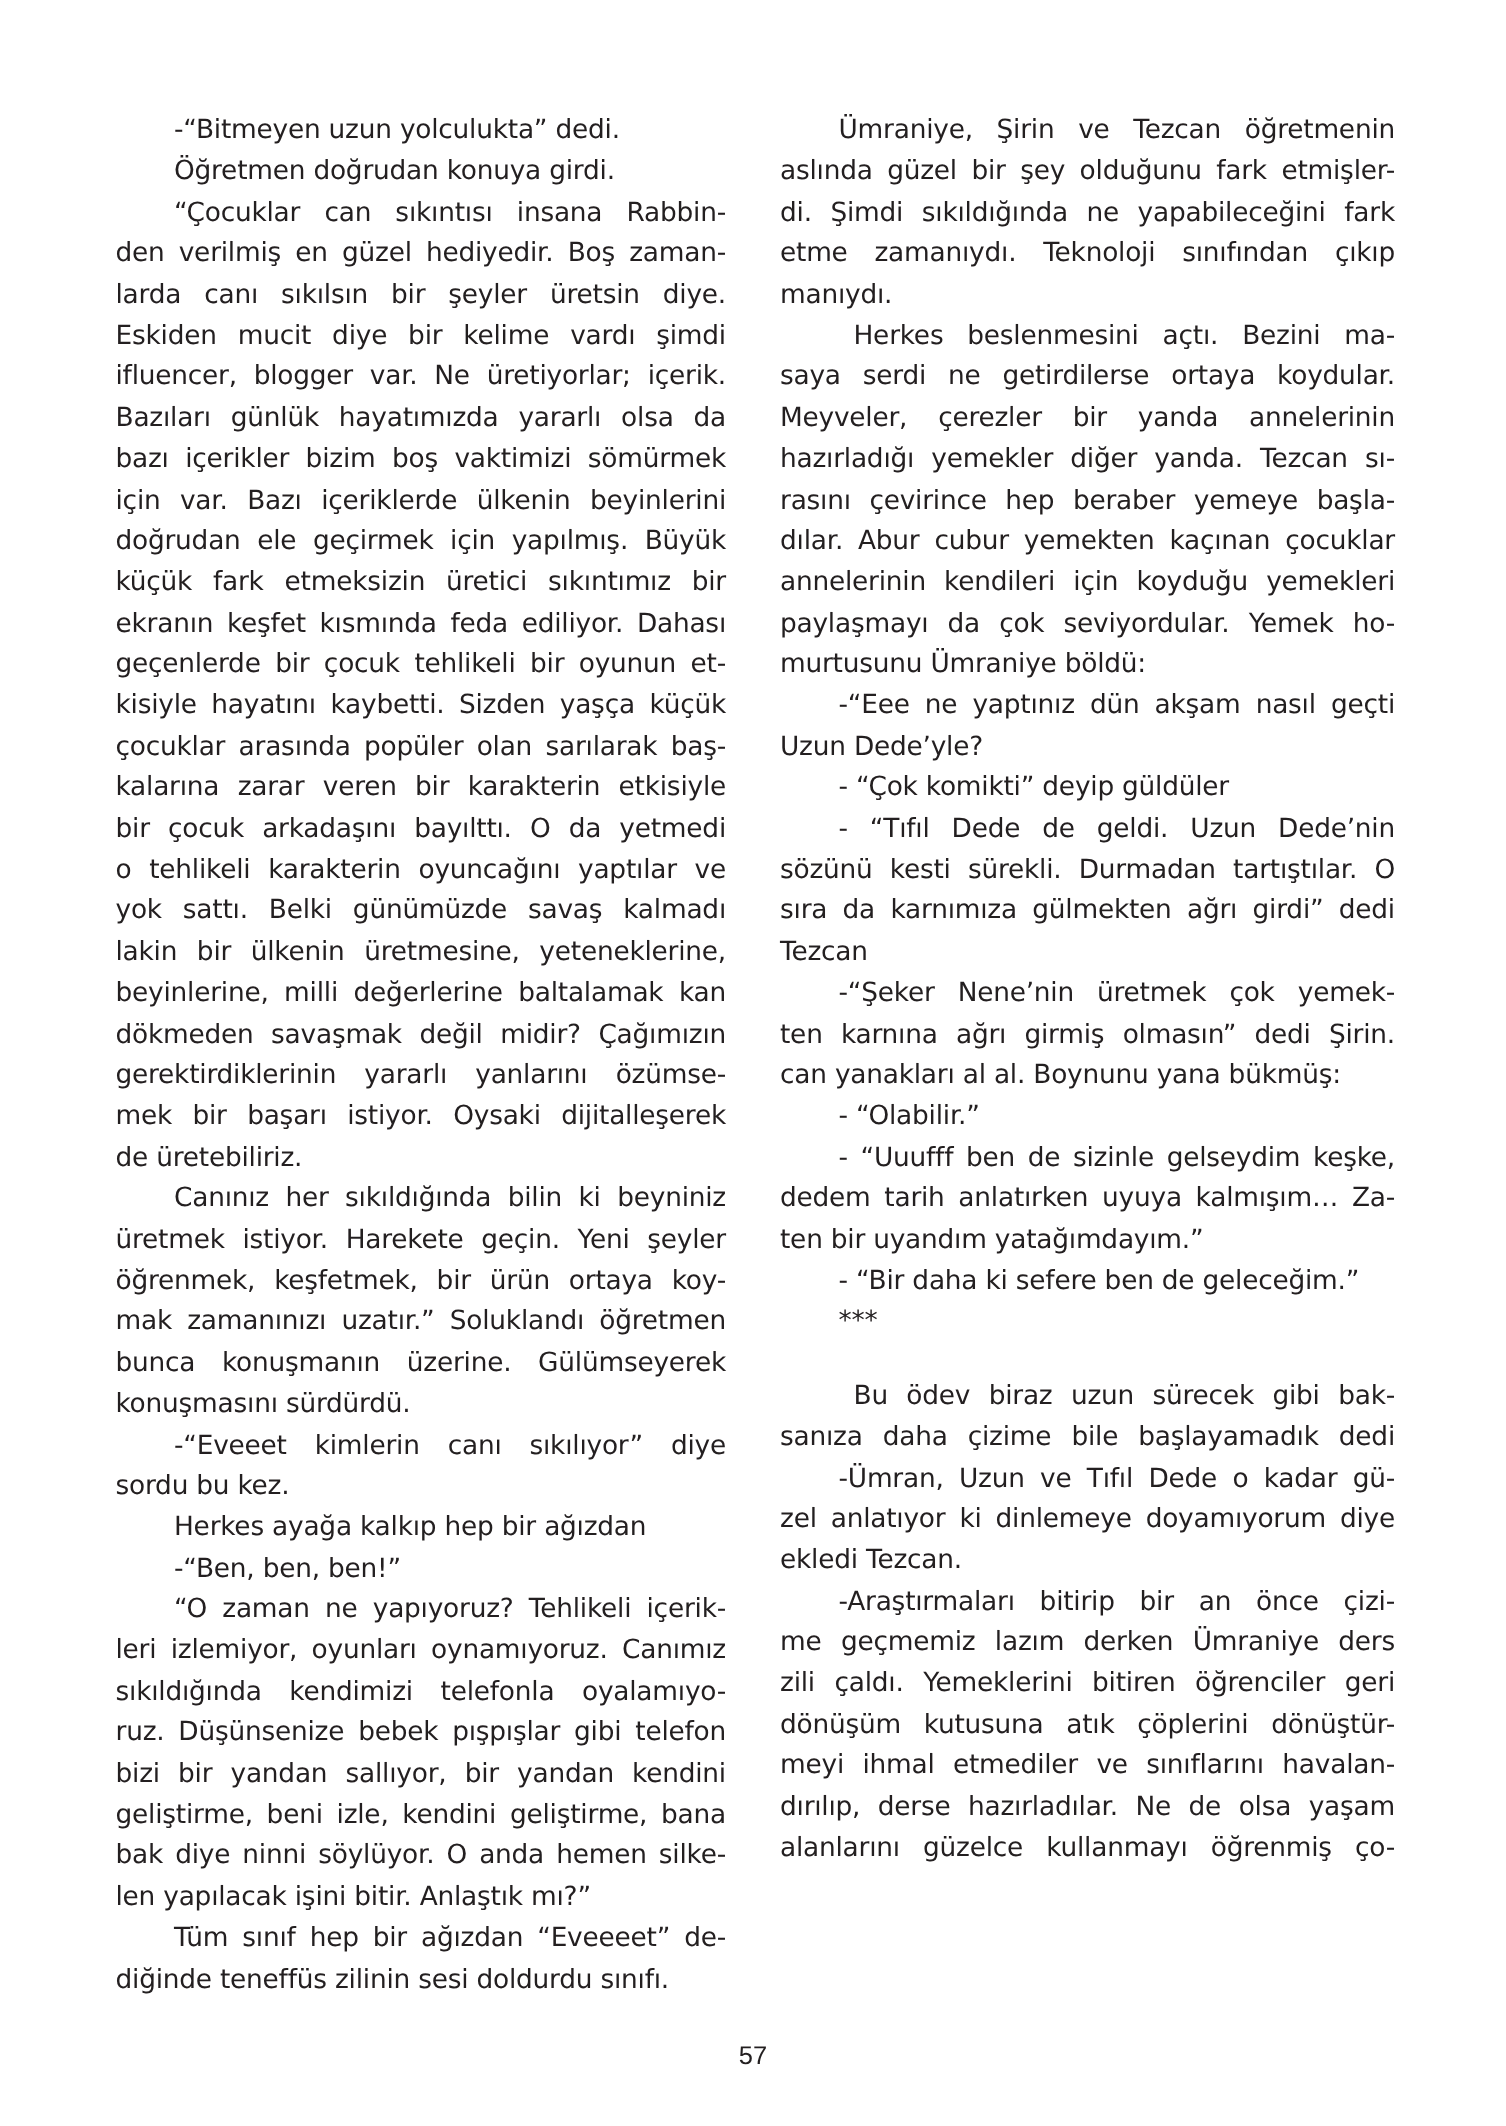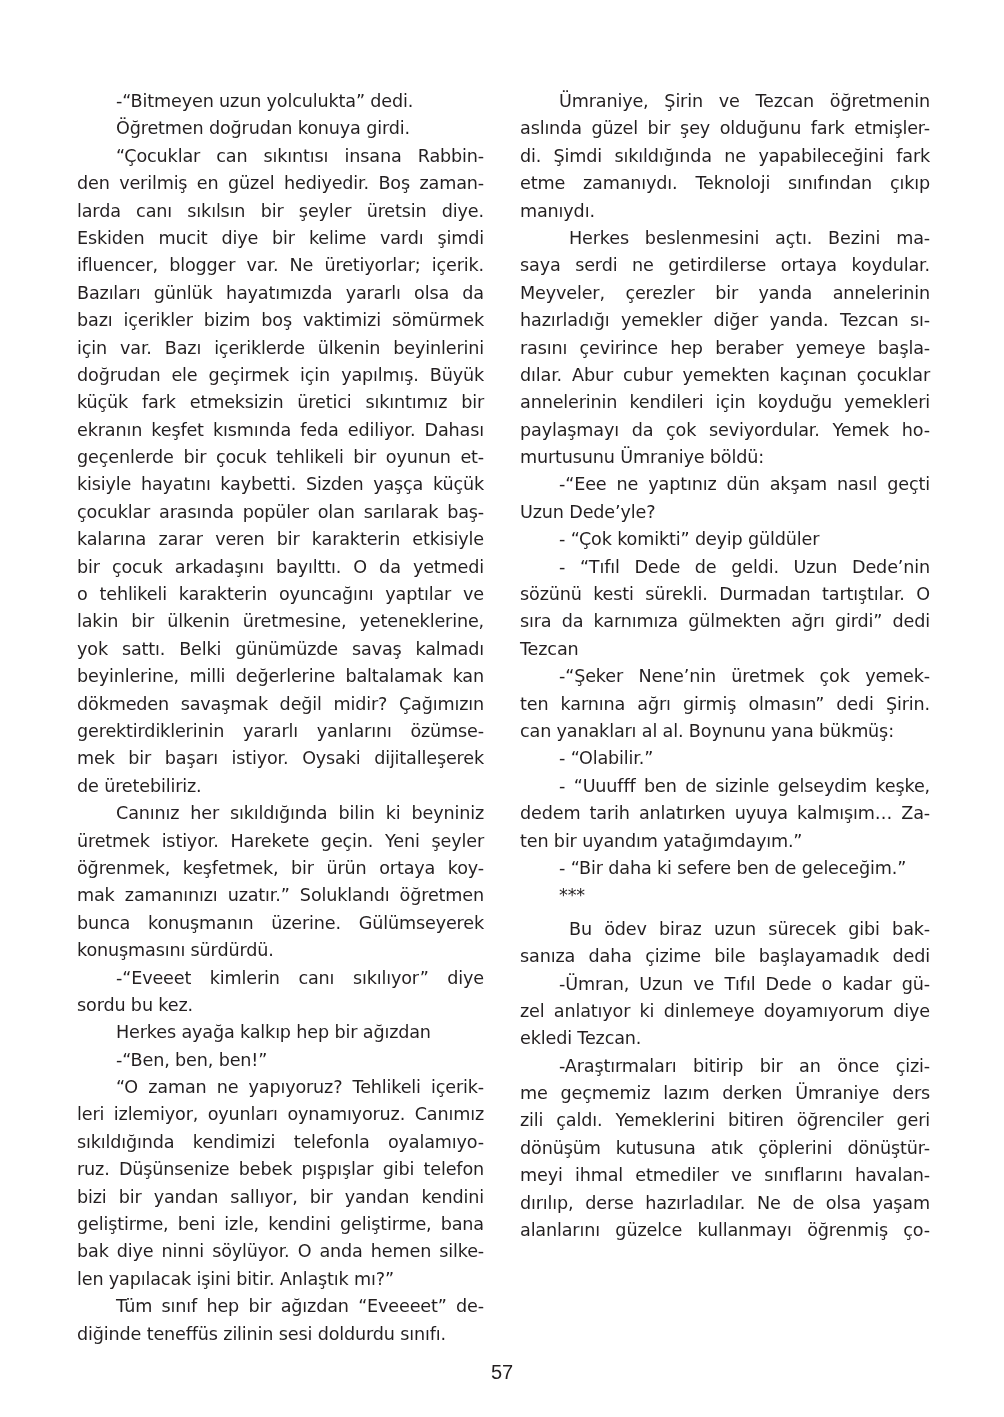--- a/index.html
+++ b/index.html
@@ -1,39 +1,39 @@
 <!DOCTYPE html>
 <html><head>
 <meta charset="utf-8">
 <style>
   html, body { margin: 0; padding: 0; background: #ffffff; }
   body { width: 1004px; height: 1417px; position: relative; overflow: hidden; }
   .page { position: absolute; left: 0; top: 0; width: 1004px; height: 1417px; background: #fff; }
-  .col { position: absolute; top: 88px; }
+  .col { position: absolute; top: 74px; }
   .col-left { left: 77px; width: 407px; }
   .col-right { left: 520px; width: 410px; }
   .line {
     display: block;
     height: 27.4px;
     line-height: 27.4px;
     font-family: "DejaVu Sans", sans-serif;
     font-size: 17.6px;
     color: #231f20;
     white-space: nowrap;
     letter-spacing: -0.15px;
     text-align: justify;
     text-align-last: justify;
   }
   .line.end { text-align-last: left; }
   .line.ind { padding-left: 39px; }
   .line.ind2 { padding-left: 49px; }
-  .line.gap { margin-top: 6px; }
+  .line.gap { margin-top: 22px; }
   .page-number {
     position: absolute; left: 0; width: 1004px; top: 1361px; text-align: center;
-    font-family: "Liberation Sans", sans-serif; font-size: 20px; color: #231f20;
+    font-family: "Liberation Sans", sans-serif; font-size: 17px; color: #231f20;
   }
 </style>
 </head>
 <body>
 
 <div class="page">
   <div class="col col-left" id="col-left">
       <span class="line end ind">-“Bitmeyen uzun  yolculukta” dedi.</span>
       <span class="line end ind">Öğretmen doğrudan konuya girdi.</span>
       <span class="line ind">“Çocuklar can sıkıntısı insana Rabbin-</span>
@@ -46,22 +46,22 @@
       <span class="line">için var. Bazı içeriklerde ülkenin beyinlerini</span>
       <span class="line">doğrudan ele geçirmek için yapılmış. Büyük</span>
       <span class="line">küçük fark etmeksizin üretici sıkıntımız bir</span>
       <span class="line">ekranın keşfet kısmında feda ediliyor. Dahası</span>
       <span class="line">geçenlerde bir çocuk tehlikeli bir oyunun et-</span>
       <span class="line">kisiyle hayatını kaybetti. Sizden yaşça küçük</span>
       <span class="line">çocuklar arasında popüler olan sarılarak baş-</span>
       <span class="line">kalarına zarar veren bir karakterin etkisiyle</span>
       <span class="line">bir çocuk arkadaşını bayılttı. O da yetmedi</span>
       <span class="line">o tehlikeli karakterin oyuncağını yaptılar ve</span>
+      <span class="line">yok sattı. Belki günümüzde savaş kalmadı</span>
       <span class="line">lakin bir ülkenin üretmesine, yeteneklerine,</span>
-      <span class="line">yok sattı. Belki günümüzde savaş kalmadı</span>
       <span class="line">beyinlerine, milli değerlerine baltalamak kan</span>
       <span class="line">dökmeden savaşmak değil midir? Çağımızın</span>
       <span class="line">gerektirdiklerinin yararlı yanlarını özümse-</span>
       <span class="line">mek bir başarı istiyor. Oysaki dijitalleşerek</span>
       <span class="line end">de üretebiliriz.</span>
       <span class="line ind">Canınız her sıkıldığında bilin ki beyniniz</span>
       <span class="line">üretmek istiyor. Harekete  geçin. Yeni şeyler</span>
       <span class="line">öğrenmek, keşfetmek, bir ürün ortaya koy-</span>
       <span class="line">mak zamanınızı uzatır.” Soluklandı öğretmen</span>
       <span class="line">bunca konuşmanın üzerine. Gülümseyerek</span>

